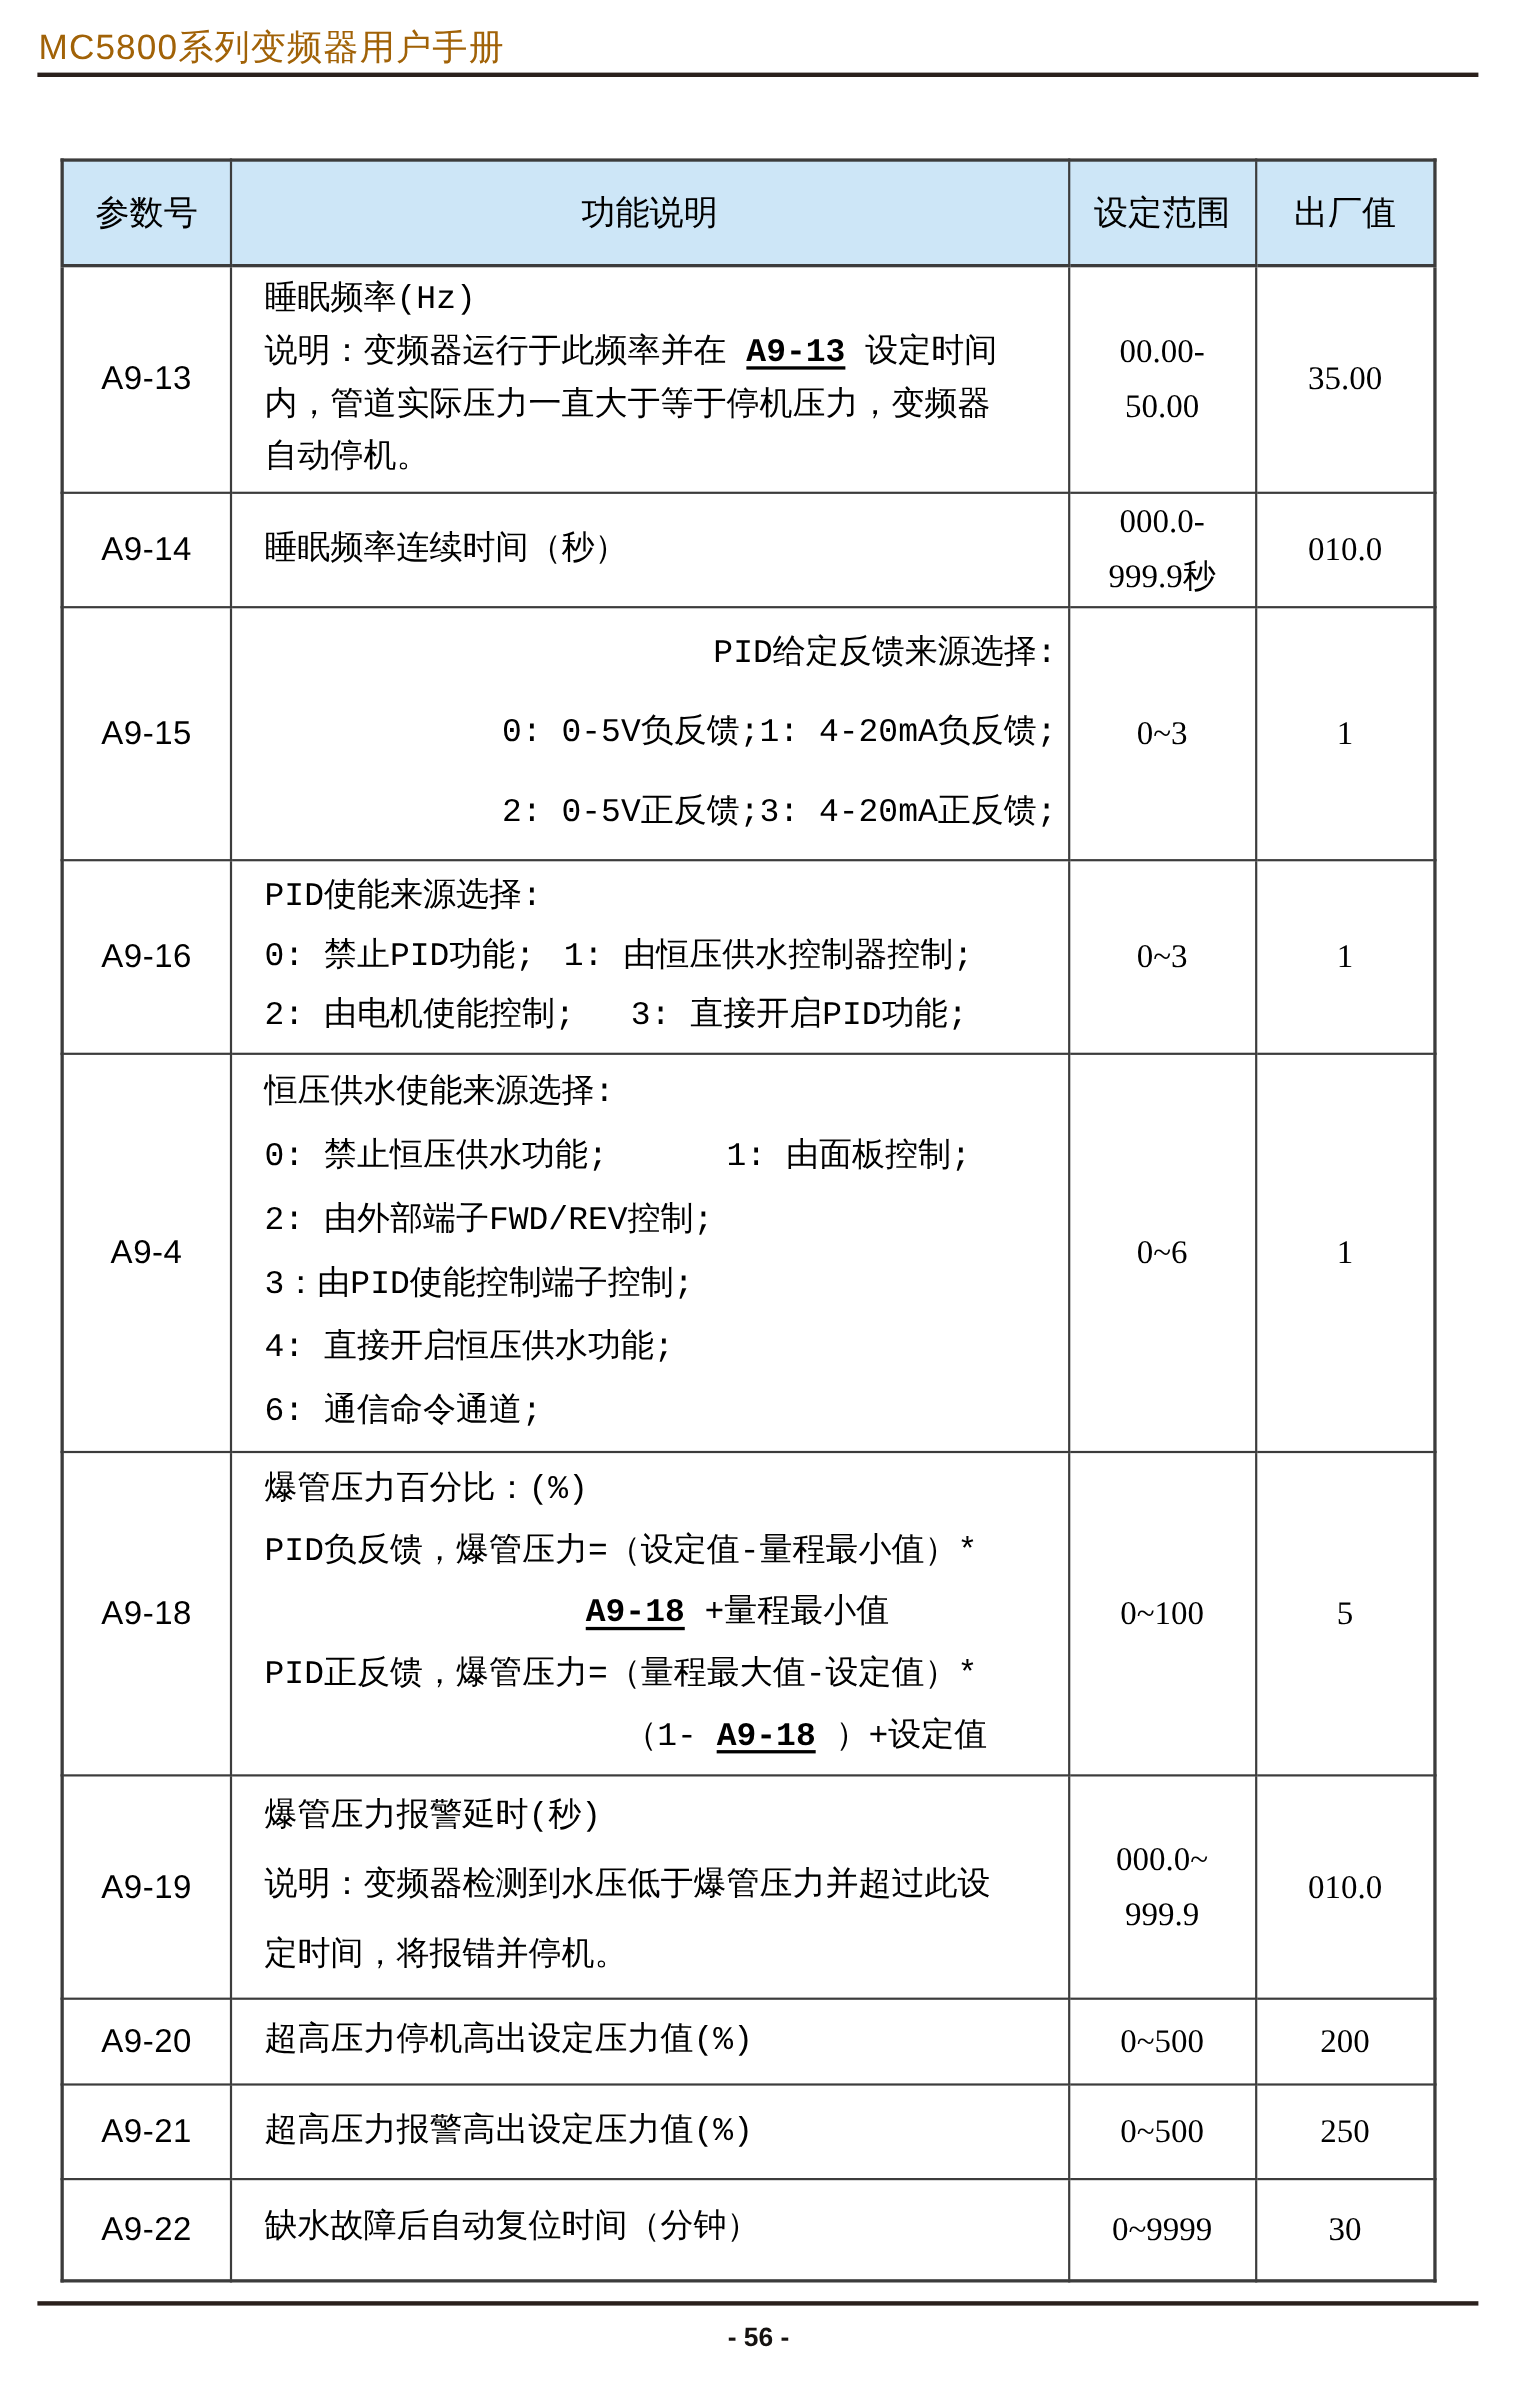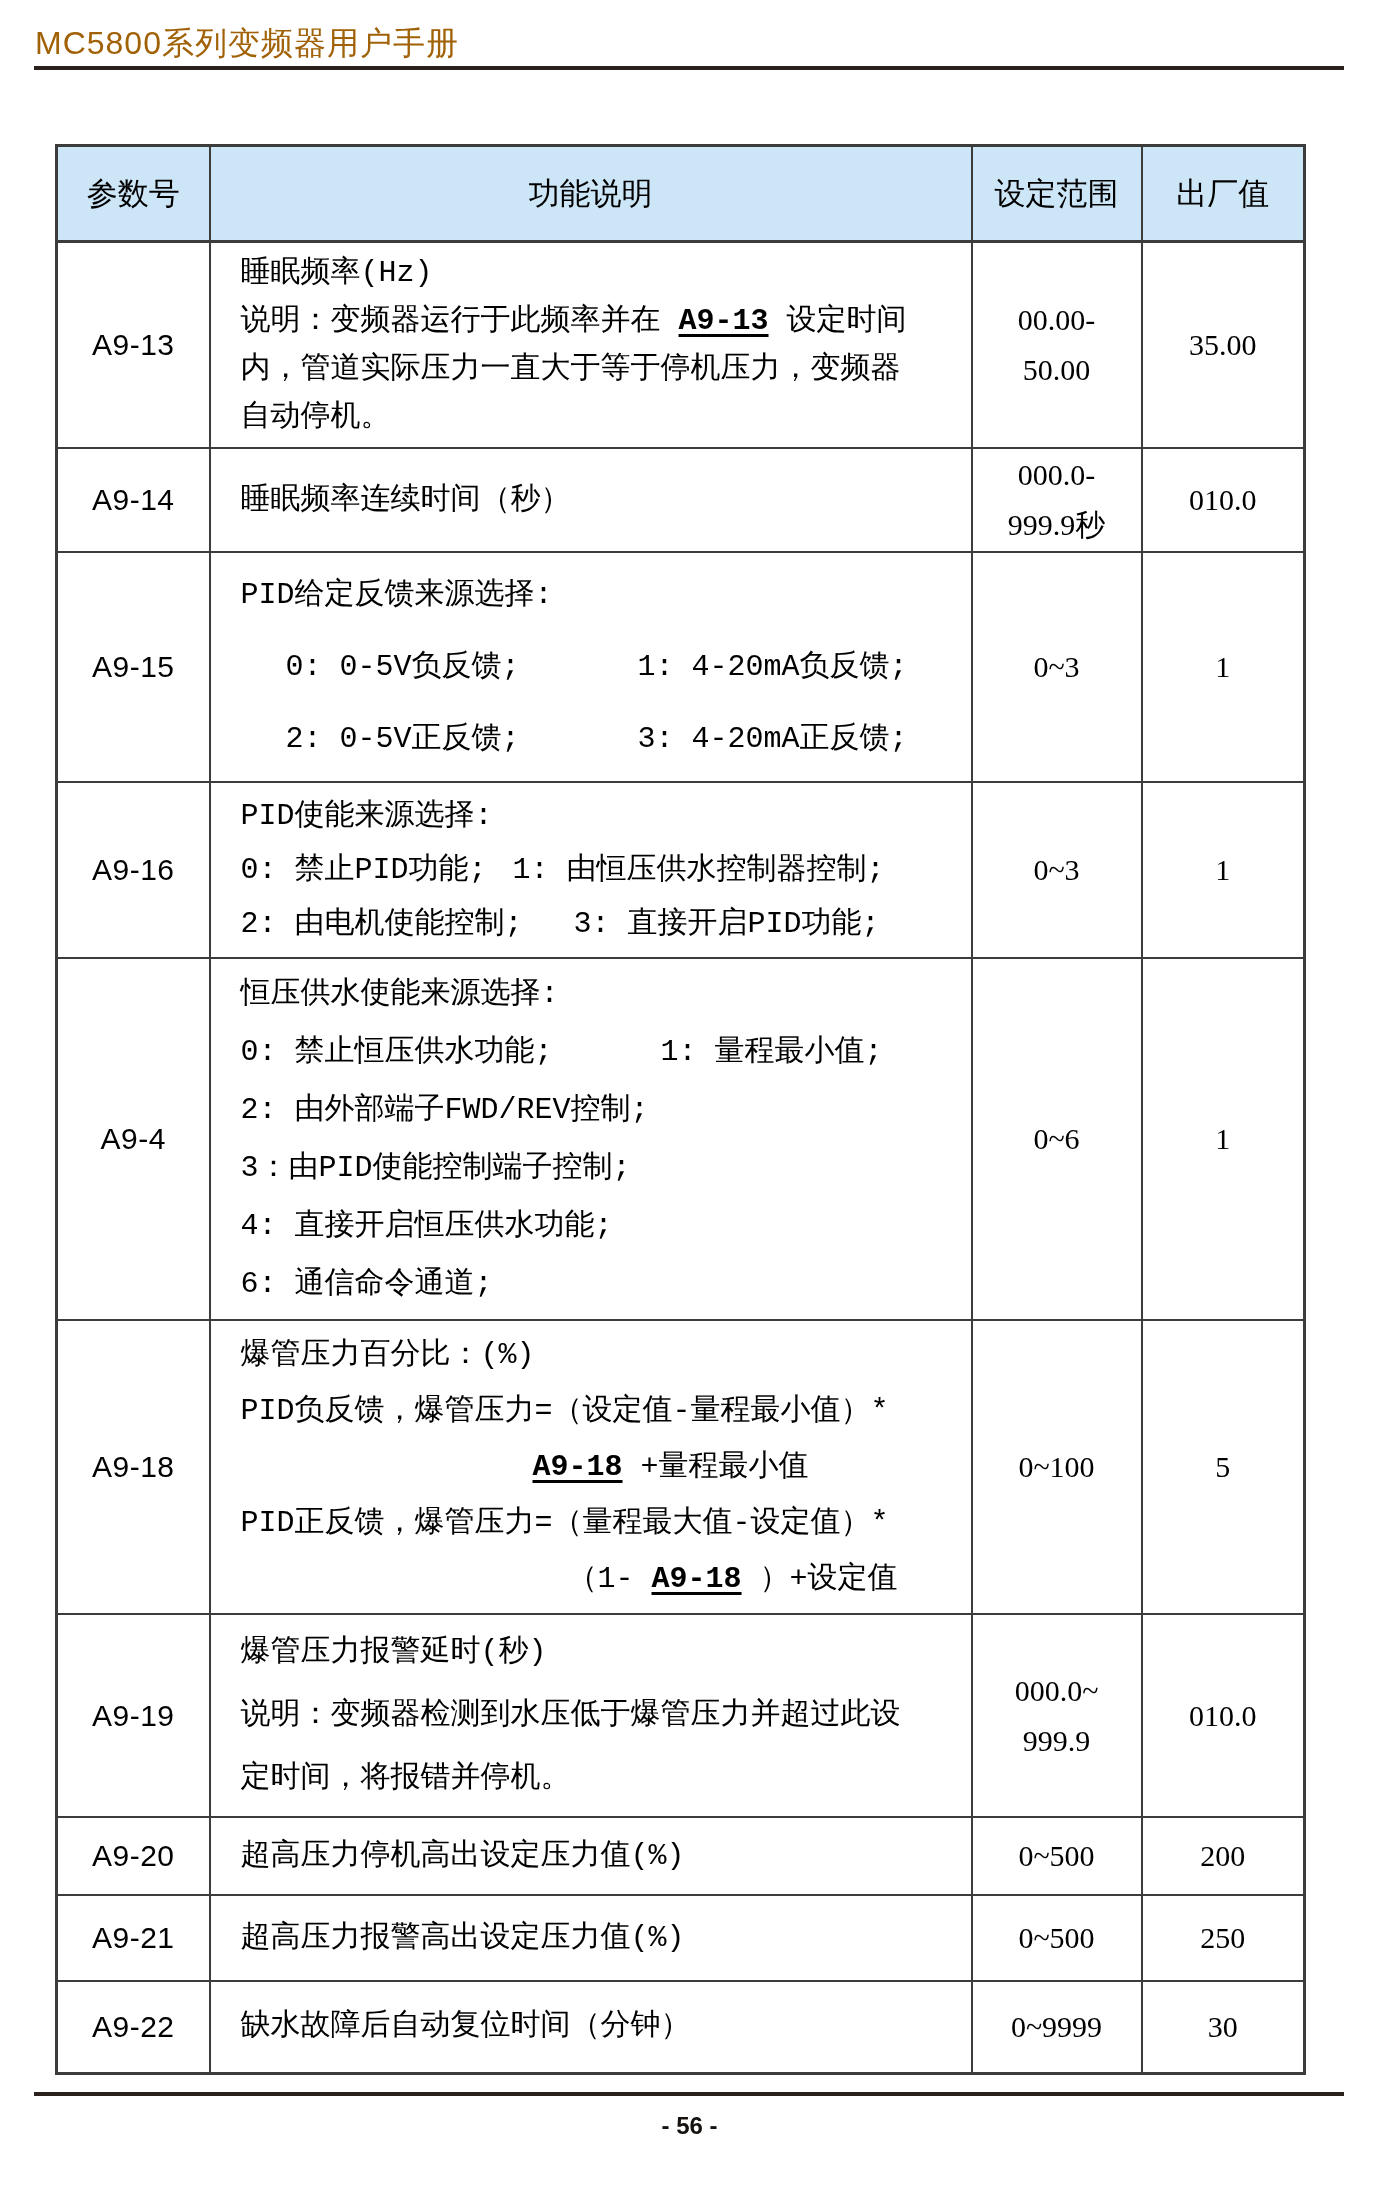--- a/index.html
+++ b/index.html
@@ -49,21 +49,21 @@
   tr[data-param="A9-16"] { height:164px; }
   tr[data-param="A9-17"] { height:353px; }
   tr[data-param="A9-18"] { height:287px; }
   tr[data-param="A9-19"] { height:196px; }
   tr[data-param="A9-20"] { height:78px;  }
   tr[data-param="A9-21"] { height:86px;  }
   tr[data-param="A9-22"] { height:92px;  }
 
   
   tr[data-param="A9-13"] .desc-line { line-height:48px; }
-  tr[data-param="A9-15"] .desc-line { line-height:72px; }
+  tr[data-param="A9-15"] .desc-line { line-height:72px;text-align:right; }
   tr[data-param="A9-16"] .desc-line { line-height:54px; }
   tr[data-param="A9-17"] .desc-line { line-height:58px; }
   tr[data-param="A9-18"] .desc-line { line-height:56px; }
   tr[data-param="A9-19"] .desc-line { line-height:63px; }
 
   
   tr[data-param="A9-15"] .desc-line:nth-child(n+2) { padding-left:45px; }
   tr[data-param="A9-15"] .desc-line:nth-child(n+2) .seg:first-child { display:inline-block; width:352px; }
   tr[data-param="A9-16"] .desc-line:nth-child(2) .seg:first-child { display:inline-block; width:272px; }
   tr[data-param="A9-16"] .desc-line:nth-child(3) .seg:first-child { display:inline-block; width:333px; }
@@ -148,21 +148,21 @@
         </td>
         <td class="range">
           <div>0~3</div>
         </td>
         <td class="def">1</td>
       </tr>
       <tr data-param="A9-17">
         <td class="param">A9-4</td>
         <td class="desc">
           <div class="desc-line"><span class="seg">恒压供水使能来源选择:</span></div>
-          <div class="desc-line"><span class="seg">0: 禁止恒压供水功能;</span><span class="seg">1: 量程最小值;</span></div>
+          <div class="desc-line"><span class="seg">0: 禁止恒压供水功能;</span><span class="seg">1: 由面板控制;</span></div>
           <div class="desc-line"><span class="seg">2: 由外部端子FWD/REV控制;</span></div>
           <div class="desc-line"><span class="seg">3：由PID使能控制端子控制;</span></div>
           <div class="desc-line"><span class="seg">4: 直接开启恒压供水功能;</span></div>
           <div class="desc-line"><span class="seg">6: 通信命令通道;</span></div>
         </td>
         <td class="range">
           <div>0~6</div>
         </td>
         <td class="def">1</td>
       </tr>

